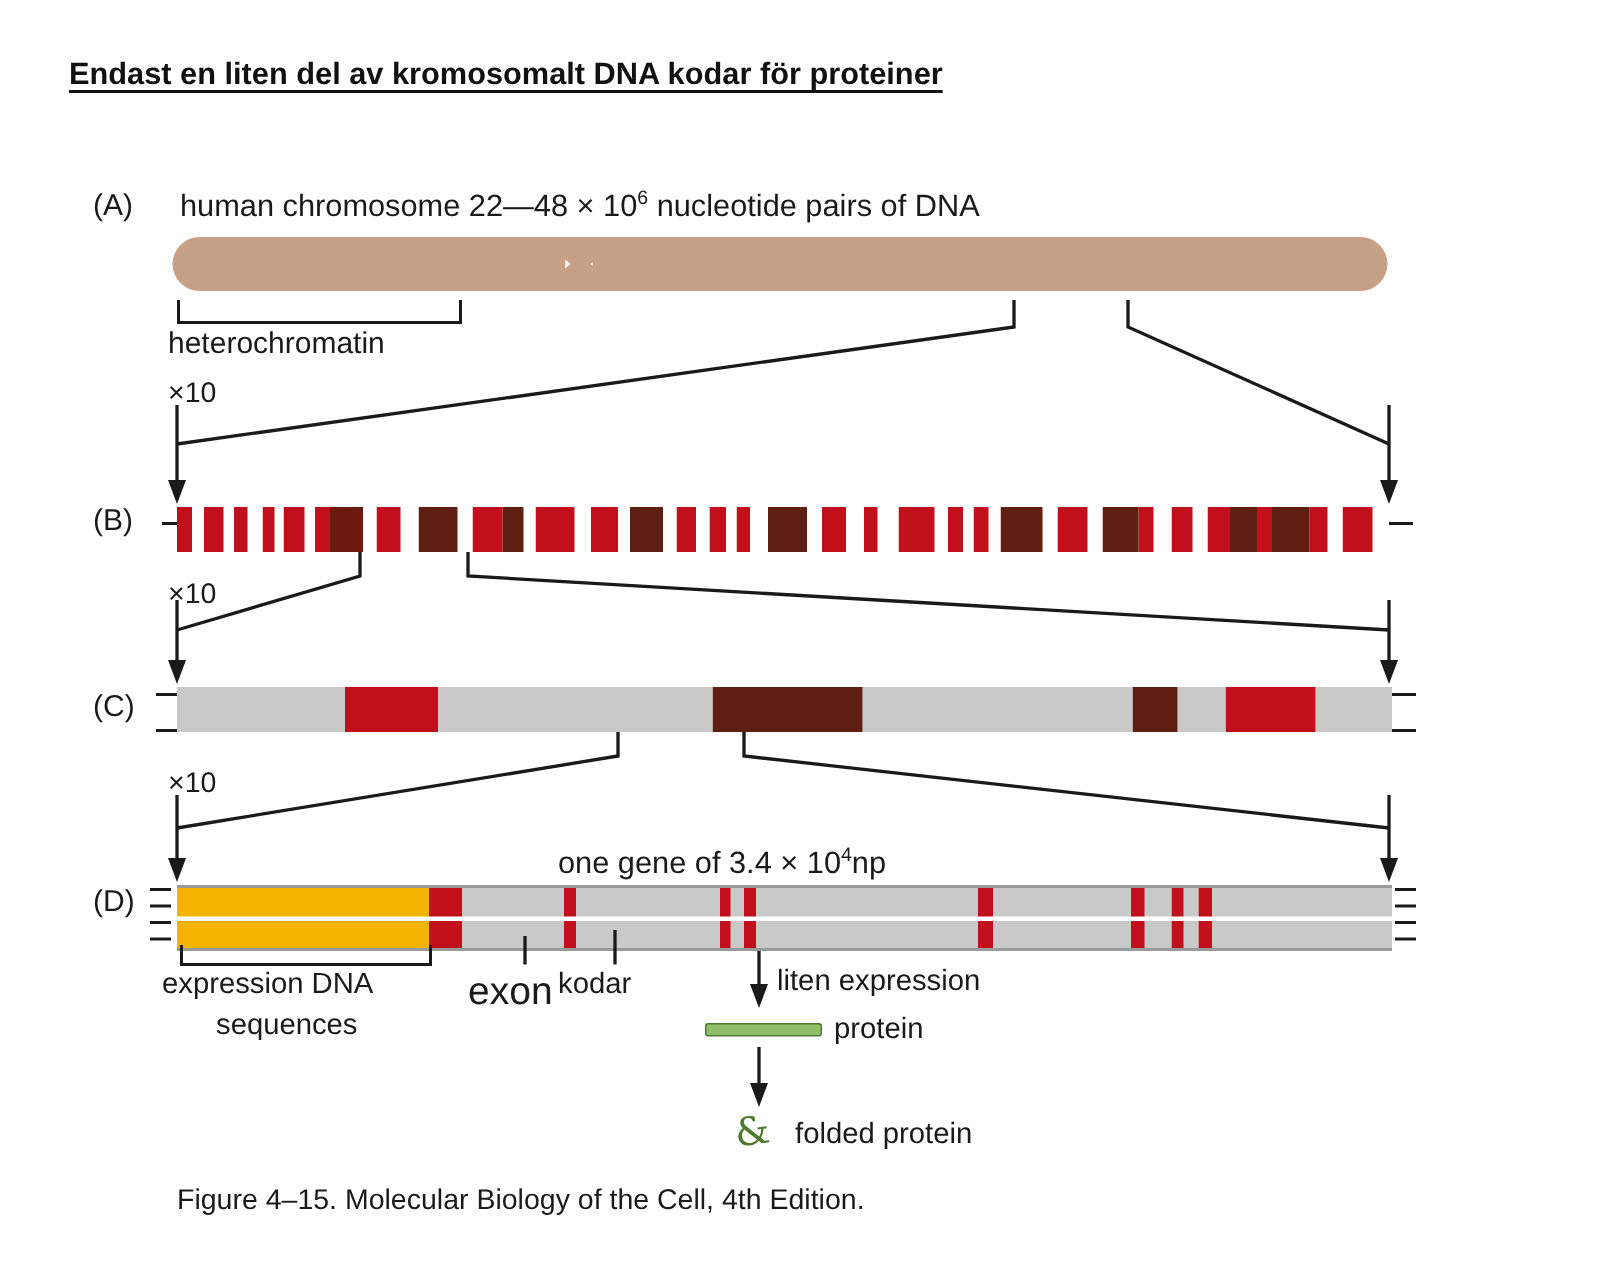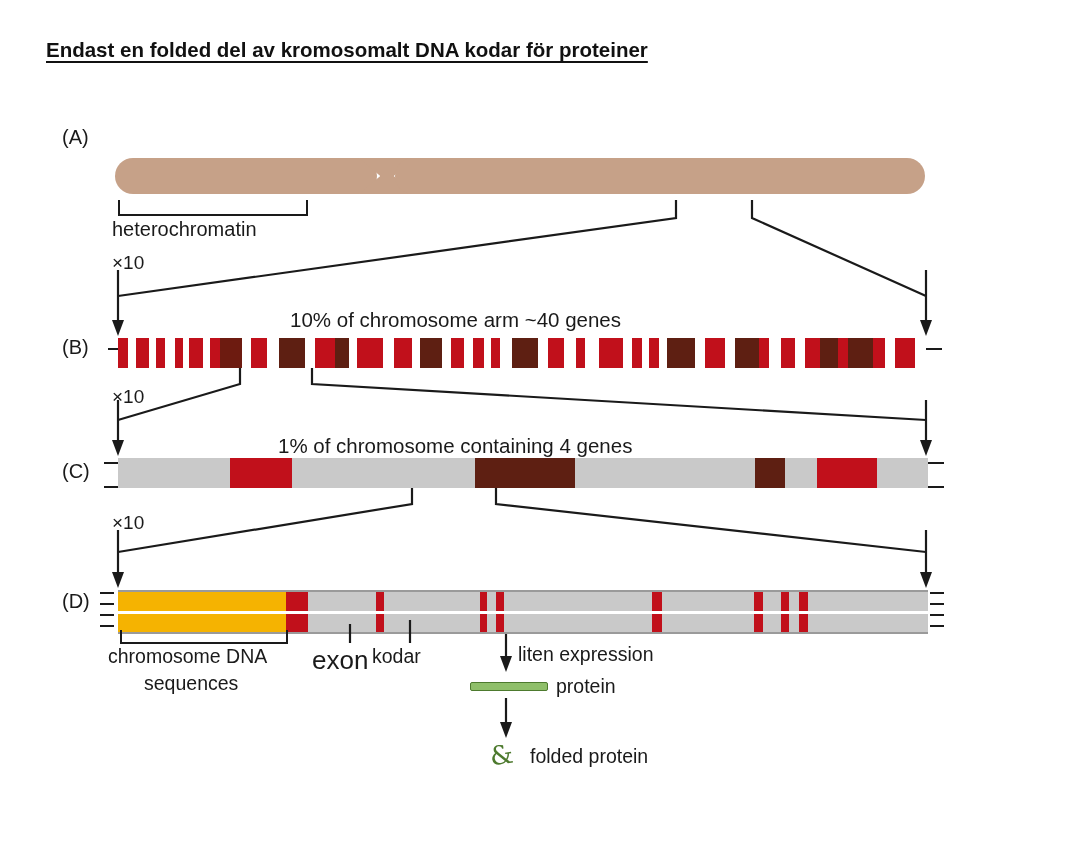--- a/index.html
+++ b/index.html
@@ -171,39 +171,41 @@
     color: #4d7a2e;
     font-family: "DejaVu Serif", serif;
     transform: rotate(-8deg);
   }
 </style>
 </head>
 <body>
 
 <div class="slide">
 
-  <div class="slide-title">Endast en folded del av kromosomalt DNA kodar för proteiner</div>
+  <div class="slide-title">Endast en liten del av kromosomalt DNA kodar för proteiner</div>
 
   <div class="figure">
 
     <div class="lbl panel-letter" style="left:22px; top:26px;">(A)</div>
 
+    <div class="lbl fig-head" style="left:80px; top:24px;">
+      <span>human chromosome 22—48 × 10</span><span class="sup">6</span><span> nucleotide pairs of DNA</span>
+    </div>
 
     <div class="chrom-wrap">
       <div class="chrom-arm chrom-left"></div>
       <div class="chrom-centro"></div>
       <div class="chrom-arm chrom-right"></div>
     </div>
 
     <div class="bracket" style="left:78px; top:100px; width:186px; height:14px;"></div>
     <div class="lbl" style="left:72px; top:118px; font-size:20px;">heterochromatin</div>
 
     <div class="lbl" style="left:72px; top:152px; font-size:19px;">×10</div>
 
-    <div class="lbl fig-head" style="left:250px; top:208px;">10% of chromosome arm ~40 genes</div>
 
     <div class="lbl panel-letter" style="left:22px; top:236px;">(B)</div>
 
     <div class="dashmark" style="left:68px; top:248px;"></div>
     <div class="strip" id="strip-b" style="left:78px; top:238px; width:810px; height:30px;">
         <div class="seg" style="left: 797px; width: 13px; background: rgb(255, 255, 255);"></div>
         <div class="seg" style="left: 777px; width: 20px; background: rgb(193, 16, 27);"></div>
         <div class="seg" style="left: 767px; width: 10px; background: rgb(255, 255, 255);"></div>
         <div class="seg" style="left: 755px; width: 12px; background: rgb(193, 16, 27);"></div>
         <div class="seg" style="left: 730px; width: 25px; background: rgb(94, 31, 18);"></div>
@@ -261,21 +263,20 @@
         <div class="seg" style="left: 38px; width: 9px; background: rgb(193, 16, 27);"></div>
         <div class="seg" style="left: 31px; width: 7px; background: rgb(255, 255, 255);"></div>
         <div class="seg" style="left: 18px; width: 13px; background: rgb(193, 16, 27);"></div>
         <div class="seg" style="left: 10px; width: 8px; background: rgb(255, 255, 255);"></div>
         <div class="seg" style="left: 0px; width: 10px; background: rgb(193, 16, 27);"></div>
       </div>
     <div class="dashmark" style="left:886px; top:248px;"></div>
 
     <div class="lbl" style="left:72px; top:286px; font-size:19px;">×10</div>
 
-    <div class="lbl fig-head" style="left:238px; top:334px;">1% of chromosome containing 4 genes</div>
 
     <div class="lbl panel-letter" style="left:22px; top:360px;">(C)</div>
 
     <div class="dashmark" style="left:64px; top:362px;"></div>
     <div class="dashmark" style="left:64px; top:386px;"></div>
     <div class="strip" id="strip-c" style="left:78px; top:358px; width:810px; height:30px;">
         <div class="seg" style="left: 759px; width: 51px; background: rgb(201, 201, 201);"></div>
         <div class="seg" style="left: 699px; width: 60px; background: rgb(193, 16, 27);"></div>
         <div class="seg" style="left: 667px; width: 32px; background: rgb(201, 201, 201);"></div>
         <div class="seg" style="left: 637px; width: 30px; background: rgb(94, 31, 18);"></div>
@@ -283,20 +284,23 @@
         <div class="seg" style="left: 357px; width: 100px; background: rgb(94, 31, 18);"></div>
         <div class="seg" style="left: 174px; width: 183px; background: rgb(201, 201, 201);"></div>
         <div class="seg" style="left: 112px; width: 62px; background: rgb(193, 16, 27);"></div>
         <div class="seg" style="left: 0px; width: 112px; background: rgb(201, 201, 201);"></div>
       </div>
     <div class="dashmark" style="left:888px; top:362px;"></div>
     <div class="dashmark" style="left:888px; top:386px;"></div>
 
     <div class="lbl" style="left:72px; top:412px; font-size:19px;">×10</div>
 
+    <div class="lbl fig-head" style="left:332px; top:462px;">
+      <span>one gene of 3.4 × 10</span><span class="sup">4</span><span>np</span>
+    </div>
 
     <div class="lbl panel-letter" style="left:22px; top:490px;">(D)</div>
 
     <div class="dashmark" style="left:60px; top:492px; width:14px;"></div>
     <div class="dashmark" style="left:60px; top:503px; width:14px;"></div>
     <div class="dashmark" style="left:60px; top:514px; width:14px;"></div>
     <div class="dashmark" style="left:60px; top:525px; width:14px;"></div>
 
     <div class="gene-strip" id="strip-d" style="left:78px; top:490px; width:810px; height:40px;">
         <div class="seg" style="left: 690px; width: 120px; background: rgb(201, 201, 201);"></div>
@@ -318,21 +322,21 @@
         <div class="seg" style="left: 0px; width: 168px; background: rgb(245, 179, 1);"></div>
       <div class="gene-split"></div>
     </div>
 
     <div class="dashmark" style="left:890px; top:492px; width:14px;"></div>
     <div class="dashmark" style="left:890px; top:503px; width:14px;"></div>
     <div class="dashmark" style="left:890px; top:514px; width:14px;"></div>
     <div class="dashmark" style="left:890px; top:525px; width:14px;"></div>
 
     <div class="bracket" style="left:80px; top:530px; width:164px; height:12px;"></div>
-    <div class="lbl" style="left:68px; top:545px; font-size:19.5px;">chromosome DNA</div>
+    <div class="lbl" style="left:68px; top:545px; font-size:19.5px;">expression DNA</div>
     <div class="lbl" style="left:104px; top:572px; font-size:19.5px;text-align:right;">sequences</div>
 
     <div class="lbl" style="left:272px; top:545px; font-size:26px;">exon</div>
     <div class="lbl" style="left:332px; top:545px; font-size:19.5px;">kodar</div>
 
     <div class="lbl" style="left:478px; top:543px; font-size:19.5px;">liten expression</div>
 
     <div class="protein-bar"></div>
     <div class="lbl" style="left:516px; top:575px; font-size:19.5px;">protein</div>
 
@@ -369,14 +373,15 @@
         <path d="M370,543 L370,520"></path>
 
         <path d="M466,534 L466,562"></path>
         <polygon points="466,572 460,556 472,556" fill="#1a1a1a" stroke="none"></polygon>
 
         <path d="M466,598 L466,628"></path>
         <polygon points="466,638 460,622 472,622" fill="#1a1a1a" stroke="none"></polygon>
       </g>
     </svg>
 
+    <div class="caption">Figure 4–15. Molecular Biology of the Cell, 4th Edition.</div>
   </div>
 </div>
 
 </body></html>

